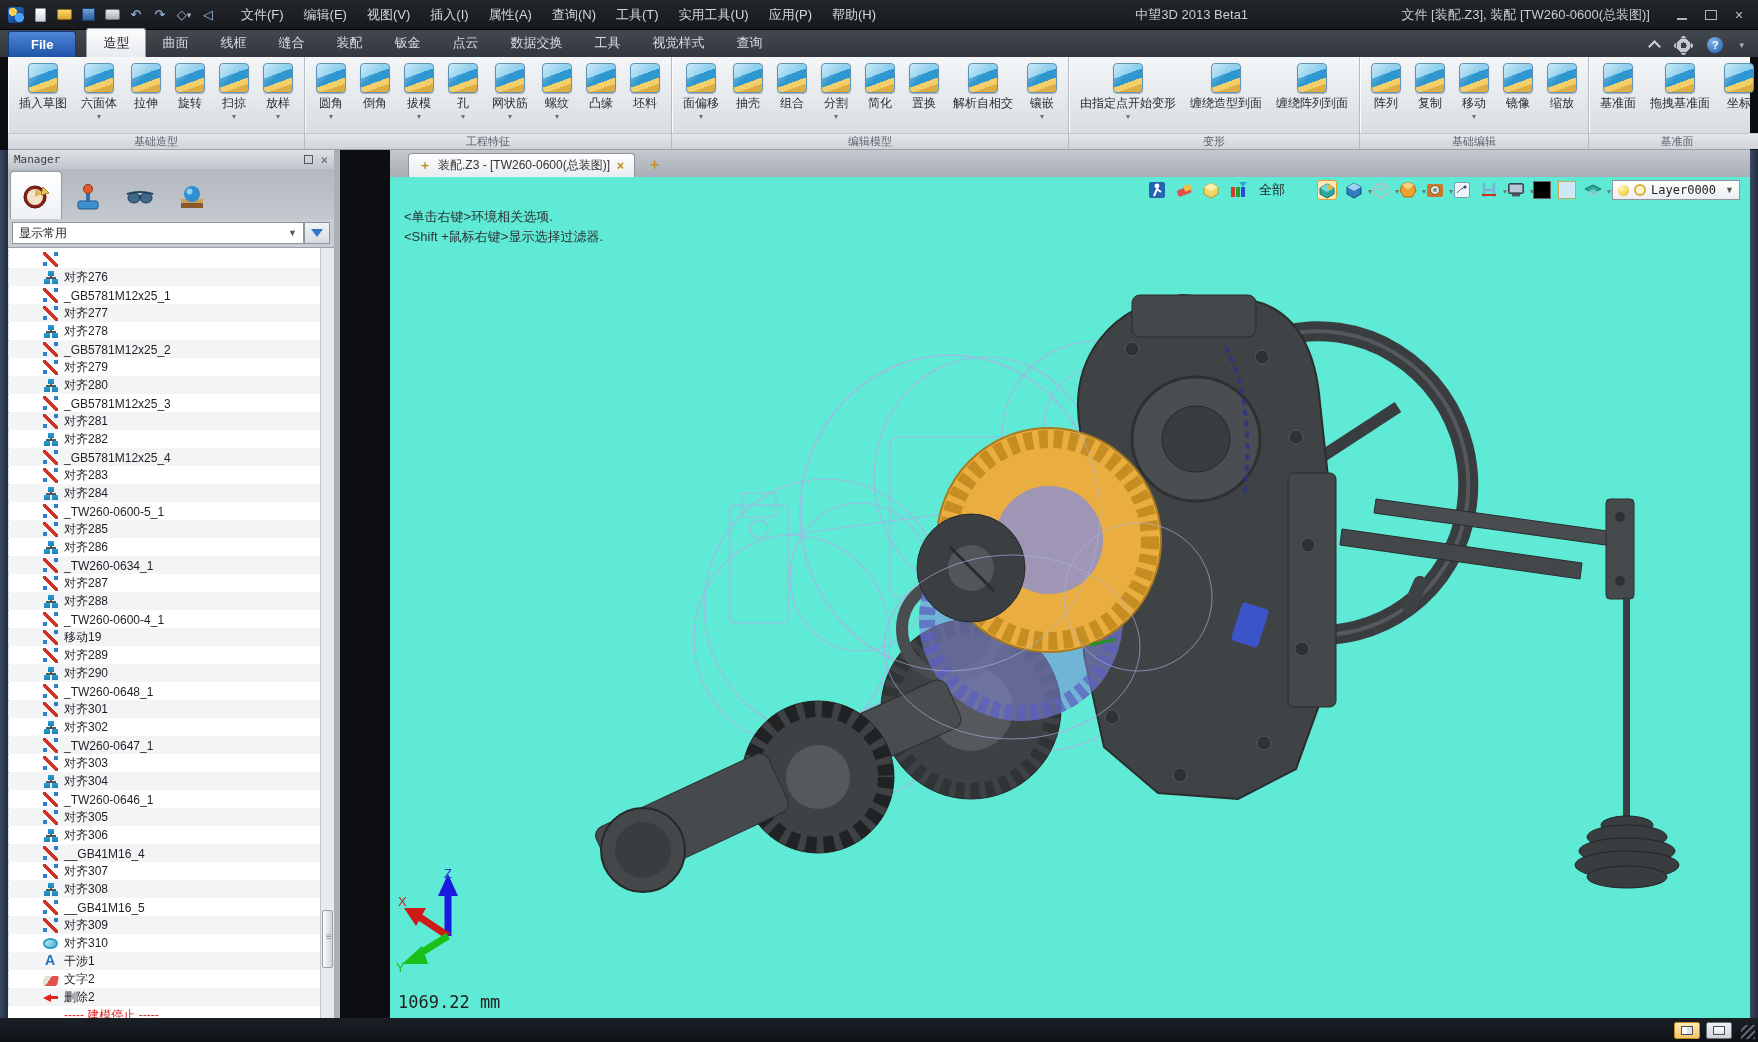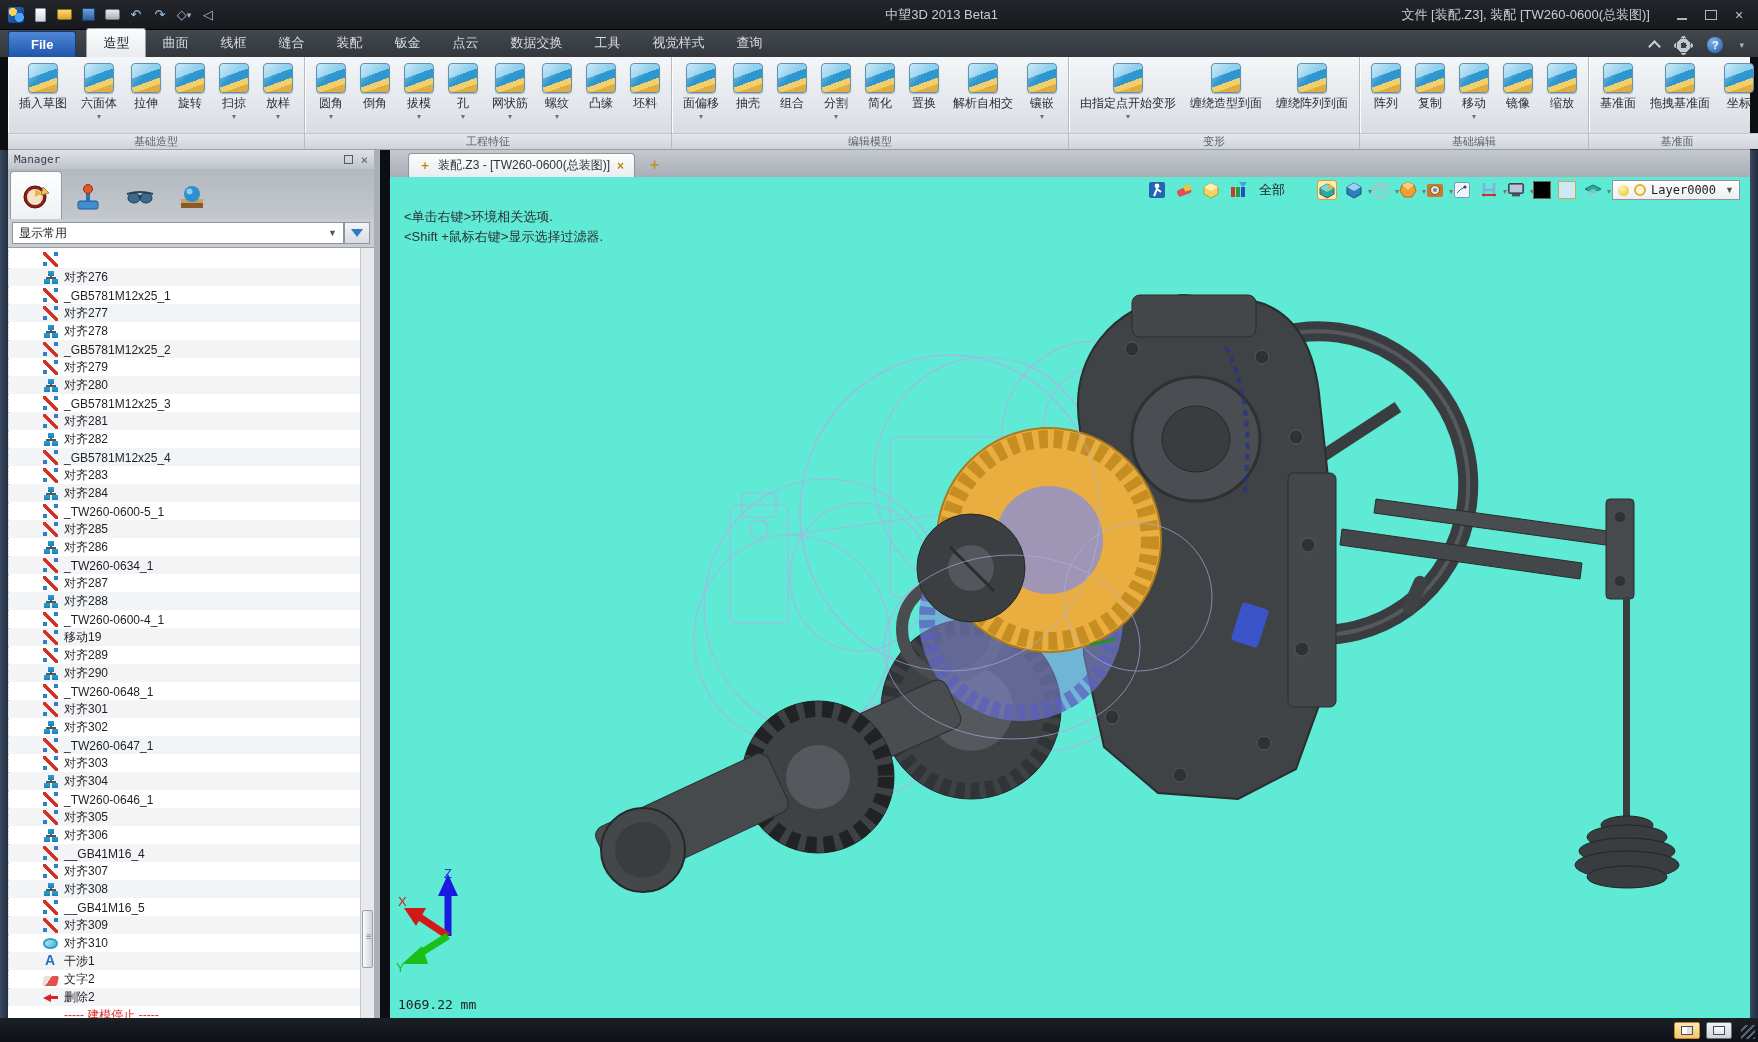--- a/index.html
+++ b/index.html
@@ -65,21 +65,21 @@
   .rbtn .drop { height:10px; font-size:8px; color:#6a7077; visibility:hidden; }
   .rbtn.has-drop .drop { visibility:visible; }
   .rlabel { height:16px; text-align:center; font-size:11px; color:#5d646c;
     background:linear-gradient(#e4e8ec,#d0d4d9); border-top:1px solid #c2c7cd; }
 
   
   .edge-l, .edge-r { position:absolute; top:150px; bottom:24px; width:8px; background:linear-gradient(90deg,#3a4a63,#222c3d); }
   .edge-l { left:0; } .edge-r { right:0; }
 
   
-  .manager { position:absolute; left:8px; top:150px; width:372px; bottom:24px;
+  .manager { position:absolute; left:8px; top:150px; width:332px; bottom:24px;
     background:#c9cdd3; border-right:6px solid #aab0b7; display:flex; flex-direction:column; }
   .mgr-head { height:19px; background:linear-gradient(#dfe3e8,#bfc4ca); display:flex; align-items:center;
     padding:0 6px; color:#3a3e44; font-family:"DejaVu Sans Mono", monospace; font-size:11px; }
   .mgr-head-btns { margin-left:auto; display:flex; gap:8px; align-items:center; }
   .mh-float { width:9px; height:9px; border:1.5px solid #555b62; }
   .mh-close { color:#555b62; font-size:12px; line-height:10px; }
   .mgr-tabs { height:50px; background:linear-gradient(#b4b9c0,#c3c8ce); display:flex; align-items:flex-end; padding:0 2px; }
   .mtab { width:52px; height:44px; display:flex; align-items:center; justify-content:center; border-radius:4px 4px 0 0; }
   .mtab.active { background:linear-gradient(#ffffff,#eef1f4); border:1px solid #959ba3; border-bottom:none; height:48px; }
   .mtab svg { width:30px; height:30px; }
@@ -137,21 +137,21 @@
   .vt-label { font-size:13px; color:#222; margin:0 4px; white-space:nowrap; }
   .layer-combo { height:20px; background:linear-gradient(#fff,#eceef1); border:1px solid #8f959d; display:flex;
     align-items:center; gap:5px; padding:0 5px; margin-left:2px; }
   .bulb { width:11px; height:11px; border-radius:50%; background:radial-gradient(circle at 35% 30%, #fff6c0, #f4d03f 70%, #c9a227); }
   .ring { width:12px; height:12px; border-radius:50%; border:2px solid #d9b23a; background:#fdf4cf; }
   .layer-combo .txt { font-size:12px; color:#222; font-family:"DejaVu Sans Mono", monospace; }
   .layer-combo .car { font-size:9px; color:#555; margin-left:4px; }
   .hints { position:absolute; left:14px; top:30px; color:#2e3135; font-size:13px; line-height:20px; }
   .model-svg { position:absolute; inset:0; }
   .triad { position:absolute; left:6px; bottom:44px; }
-  .dim-status { position:absolute; left:8px; bottom:6px; color:#222; font-size:13px;
+  .dim-status { position:absolute; left:8px; bottom:6px; color:#222; font-size:17px;
     font-family:"DejaVu Sans Mono", monospace; }
 
   
   .bottombar { position:absolute; left:0; right:0; bottom:0; height:24px;
     background:linear-gradient(#1b2027,#0e1116); display:flex; align-items:center; justify-content:flex-end; gap:6px; padding-right:26px; }
   .bb-btn { width:26px; height:17px; background:linear-gradient(#f2f4f6,#cfd4da); border:1px solid #6a7077; border-radius:2px;
     display:flex; align-items:center; justify-content:center; }
   .bb-btn.active { background:linear-gradient(#ffe9b8,#f5c56a); border-color:#c08a20; }
   .bb-glyph { width:12px; height:9px; border:1px solid #4a4f55; background:linear-gradient(#fff,#dfe3e7); }
   .bb-glyph.split { background:linear-gradient(90deg,#fff 48%, #4a4f55 48%, #4a4f55 52%, #dfe3e7 52%); }
@@ -176,20 +176,33 @@
     <span class="tb-ico">
         <span class="sq-save"></span>
       </span>
     <span class="tb-ico">
         <span class="sq-print"></span>
       </span>
     <span class="tb-ico">↶</span>
     <span class="tb-ico">↷</span>
     <span class="tb-ico">◇<span class="mini-drop">▾</span></span>
     <span class="tb-ico">◁</span>
+    <div class="menu-row">
+
+    <span class="menu-item">文件(F)</span>
+        <span class="menu-item">编辑(E)</span>
+        <span class="menu-item">视图(V)</span>
+        <span class="menu-item">插入(I)</span>
+        <span class="menu-item">属性(A)</span>
+        <span class="menu-item">查询(N)</span>
+        <span class="menu-item">工具(T)</span>
+        <span class="menu-item">实用工具(U)</span>
+        <span class="menu-item">应用(P)</span>
+        <span class="menu-item">帮助(H)</span>
+      </div>
     <div style="flex:1"></div>
     <span class="tb-title">中望3D 2013 Beta1</span>
     <div style="flex:0.6"></div>
     <span class="tb-doc">文件 [装配.Z3],  装配 [TW260-0600(总装图)]</span>
     <div class="winbtns">
       <span class="wb wb-min"></span>
       <span class="wb wb-max"></span>
       <span class="wb wb-close">×</span>
     </div>
   </div>

